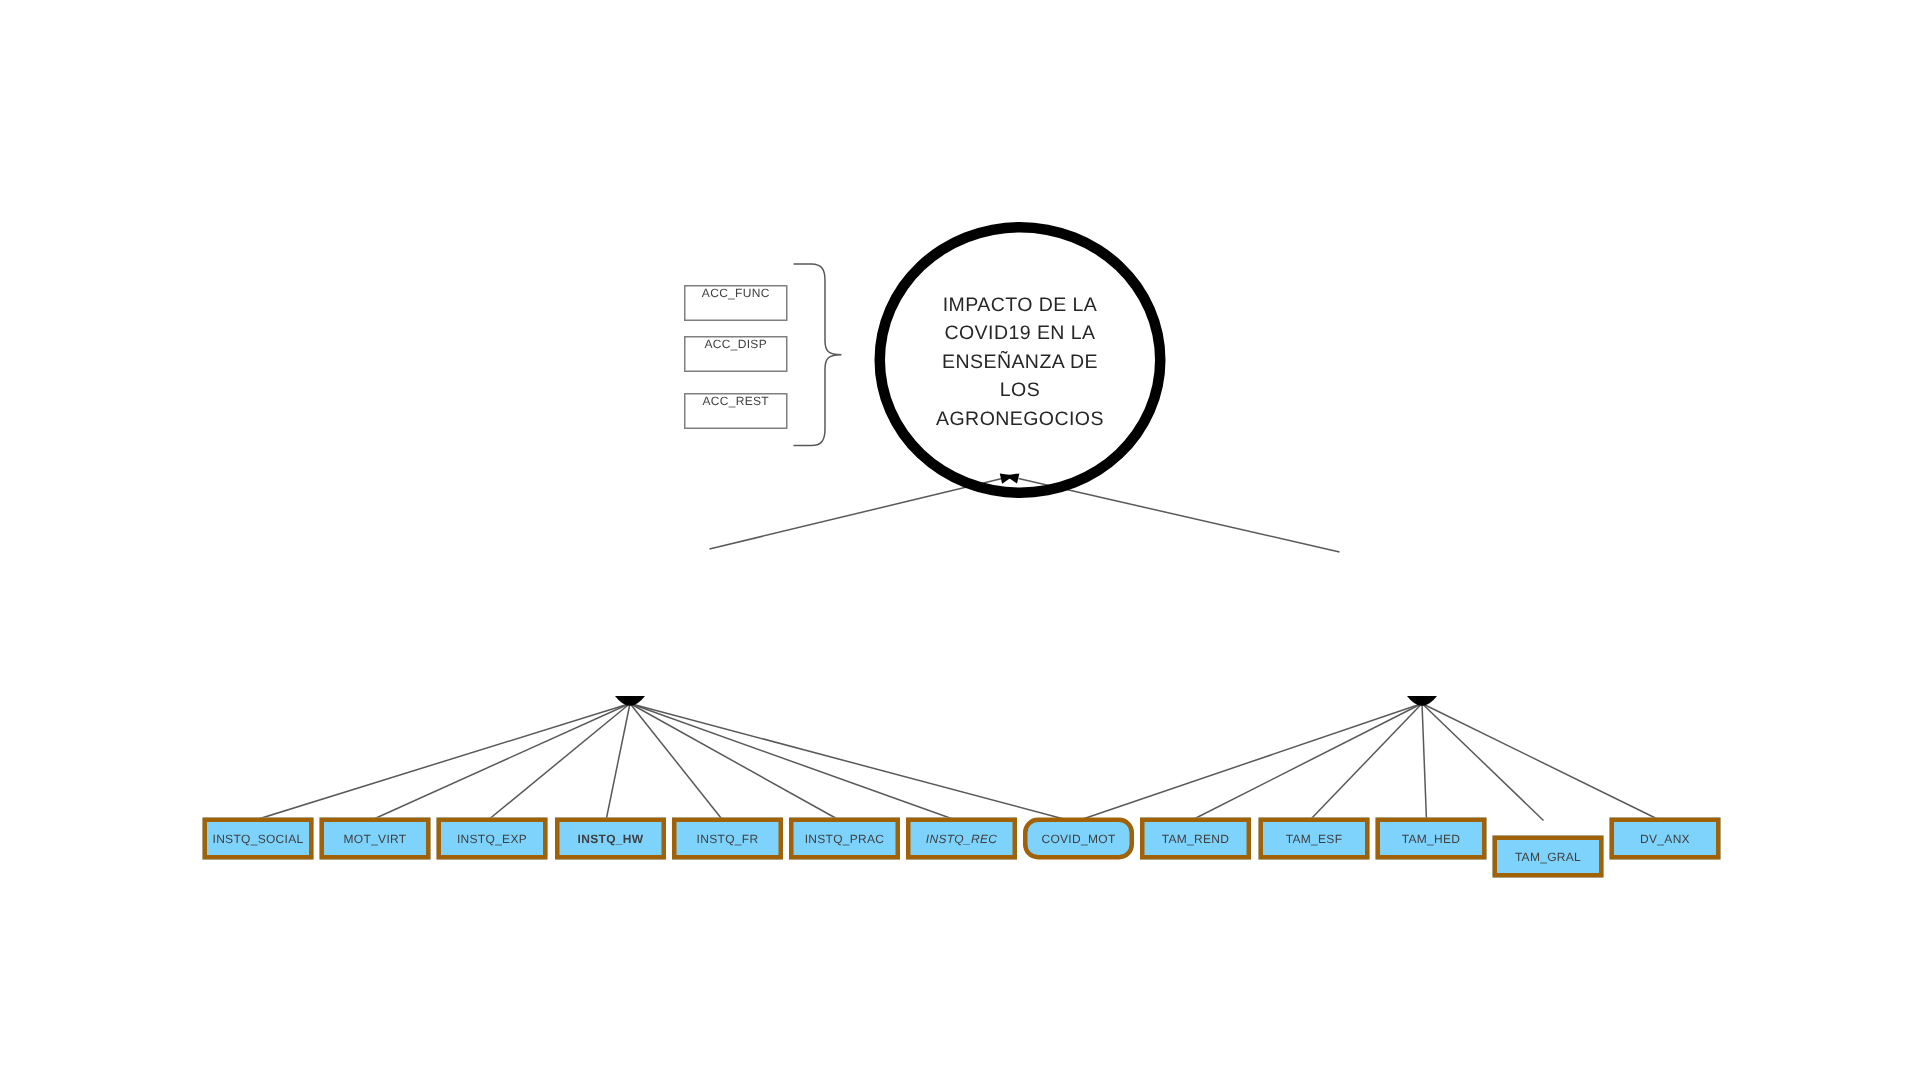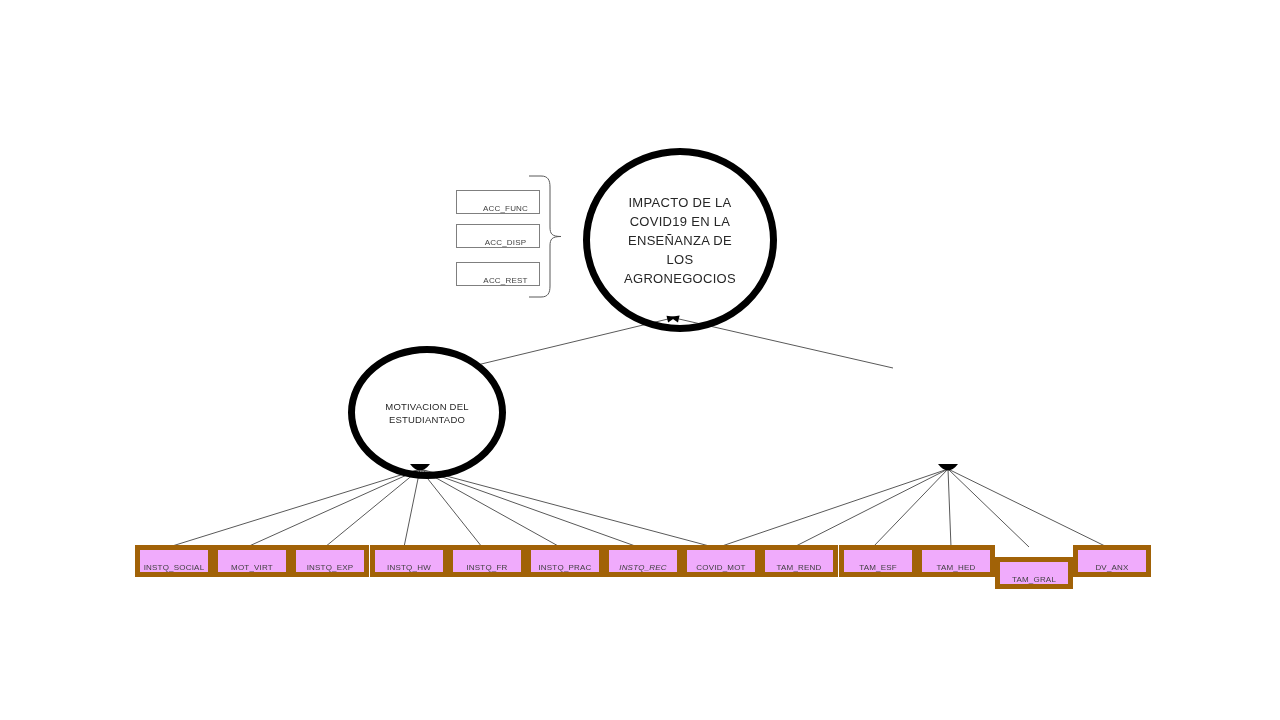--- a/index.html
+++ b/index.html
@@ -37,45 +37,44 @@
   }
   .latent-label {
     font-size: 9.5px;
     line-height: 13px;
     letter-spacing: 0.2px;
   }
   .indicator-box {
     position: absolute;
     width: 68px;
     height: 22px;
-    border: 5px solid #a16207;
-    background: #f0abfc;
+    border: 3px solid #a16207;
+    background: #7dd3fc;
     display: flex;
-    align-items: flex-end;
+    align-items: center;
     justify-content: center;
     font-size: 8px;
     letter-spacing: 0.2px;
     color: #3f3f3f;
     white-space: nowrap;
   }
   .acc-box {
     position: absolute;
     left: 456px;
     width: 67px;
     height: 22px;
     border: 1px solid #7f7f7f;
     background: #ffffff;
     display: flex;
-    align-items: flex-end;
+    align-items: flex-start;
     justify-content: center;
     font-size: 8px;
     letter-spacing: 0.2px;
     color: #3f3f3f;
     white-space: nowrap;
-    padding-left: 15px;
   }
   svg line, svg path.stroke-only { stroke: #595959; stroke-width: 1; fill: none; }
   svg path.filled, svg polygon { fill: #000000; stroke: none; }
 </style>
 </head>
 <body>
 
 <div class="canvas">
 
   <svg class="layer" viewBox="0 0 1280 720">
@@ -116,24 +115,20 @@
   </svg>
 
   <div class="node-ellipse" style="left:583px; top:148px; width:180px; height:170px;">
     <div class="ellipse-label impact-label">IMPACTO DE LA
 COVID19 EN LA
 ENSEÑANZA DE
 LOS
 AGRONEGOCIOS</div>
   </div>
 
-  <div class="node-ellipse" style="left:348px; top:346px; width:144px; height:119px;">
-    <div class="ellipse-label latent-label">MOTIVACION DEL
-ESTUDIANTADO</div>
-  </div>
 
 
   <div class="acc-box" style="top:190px;">
     <span>ACC_FUNC</span>
   </div>
   <div class="acc-box" style="top:224px;">
     <span>ACC_DISP</span>
   </div>
   <div class="acc-box" style="top:262px;">
     <span>ACC_REST</span>
@@ -141,33 +136,33 @@
 
   <div class="indicator-box" style="left:135px;  top:545px;">
     <span>INSTQ_SOCIAL</span>
   </div>
   <div class="indicator-box" style="left:213px;  top:545px;">
     <span>MOT_VIRT</span>
   </div>
   <div class="indicator-box" style="left:291px;  top:545px;">
     <span>INSTQ_EXP</span>
   </div>
-  <div class="indicator-box" style="left:370px;  top:545px;">
+  <div class="indicator-box" style="left:370px;  top:545px;font-weight:bold;">
     <span>INSTQ_HW</span>
   </div>
   <div class="indicator-box" style="left:448px;  top:545px;">
     <span>INSTQ_FR</span>
   </div>
   <div class="indicator-box" style="left:526px;  top:545px;">
     <span>INSTQ_PRAC</span>
   </div>
   <div class="indicator-box" style="left:604px;  top:545px;font-style:italic;">
     <span>INSTQ_REC</span>
   </div>
-  <div class="indicator-box" style="left:682px;  top:545px;">
+  <div class="indicator-box" style="left:682px;  top:545px;border-radius:10px;">
     <span>COVID_MOT</span>
   </div>
   <div class="indicator-box" style="left:760px;  top:545px;">
     <span>TAM_REND</span>
   </div>
   <div class="indicator-box" style="left:839px;  top:545px;">
     <span>TAM_ESF</span>
   </div>
   <div class="indicator-box" style="left:917px;  top:545px;">
     <span>TAM_HED</span>

